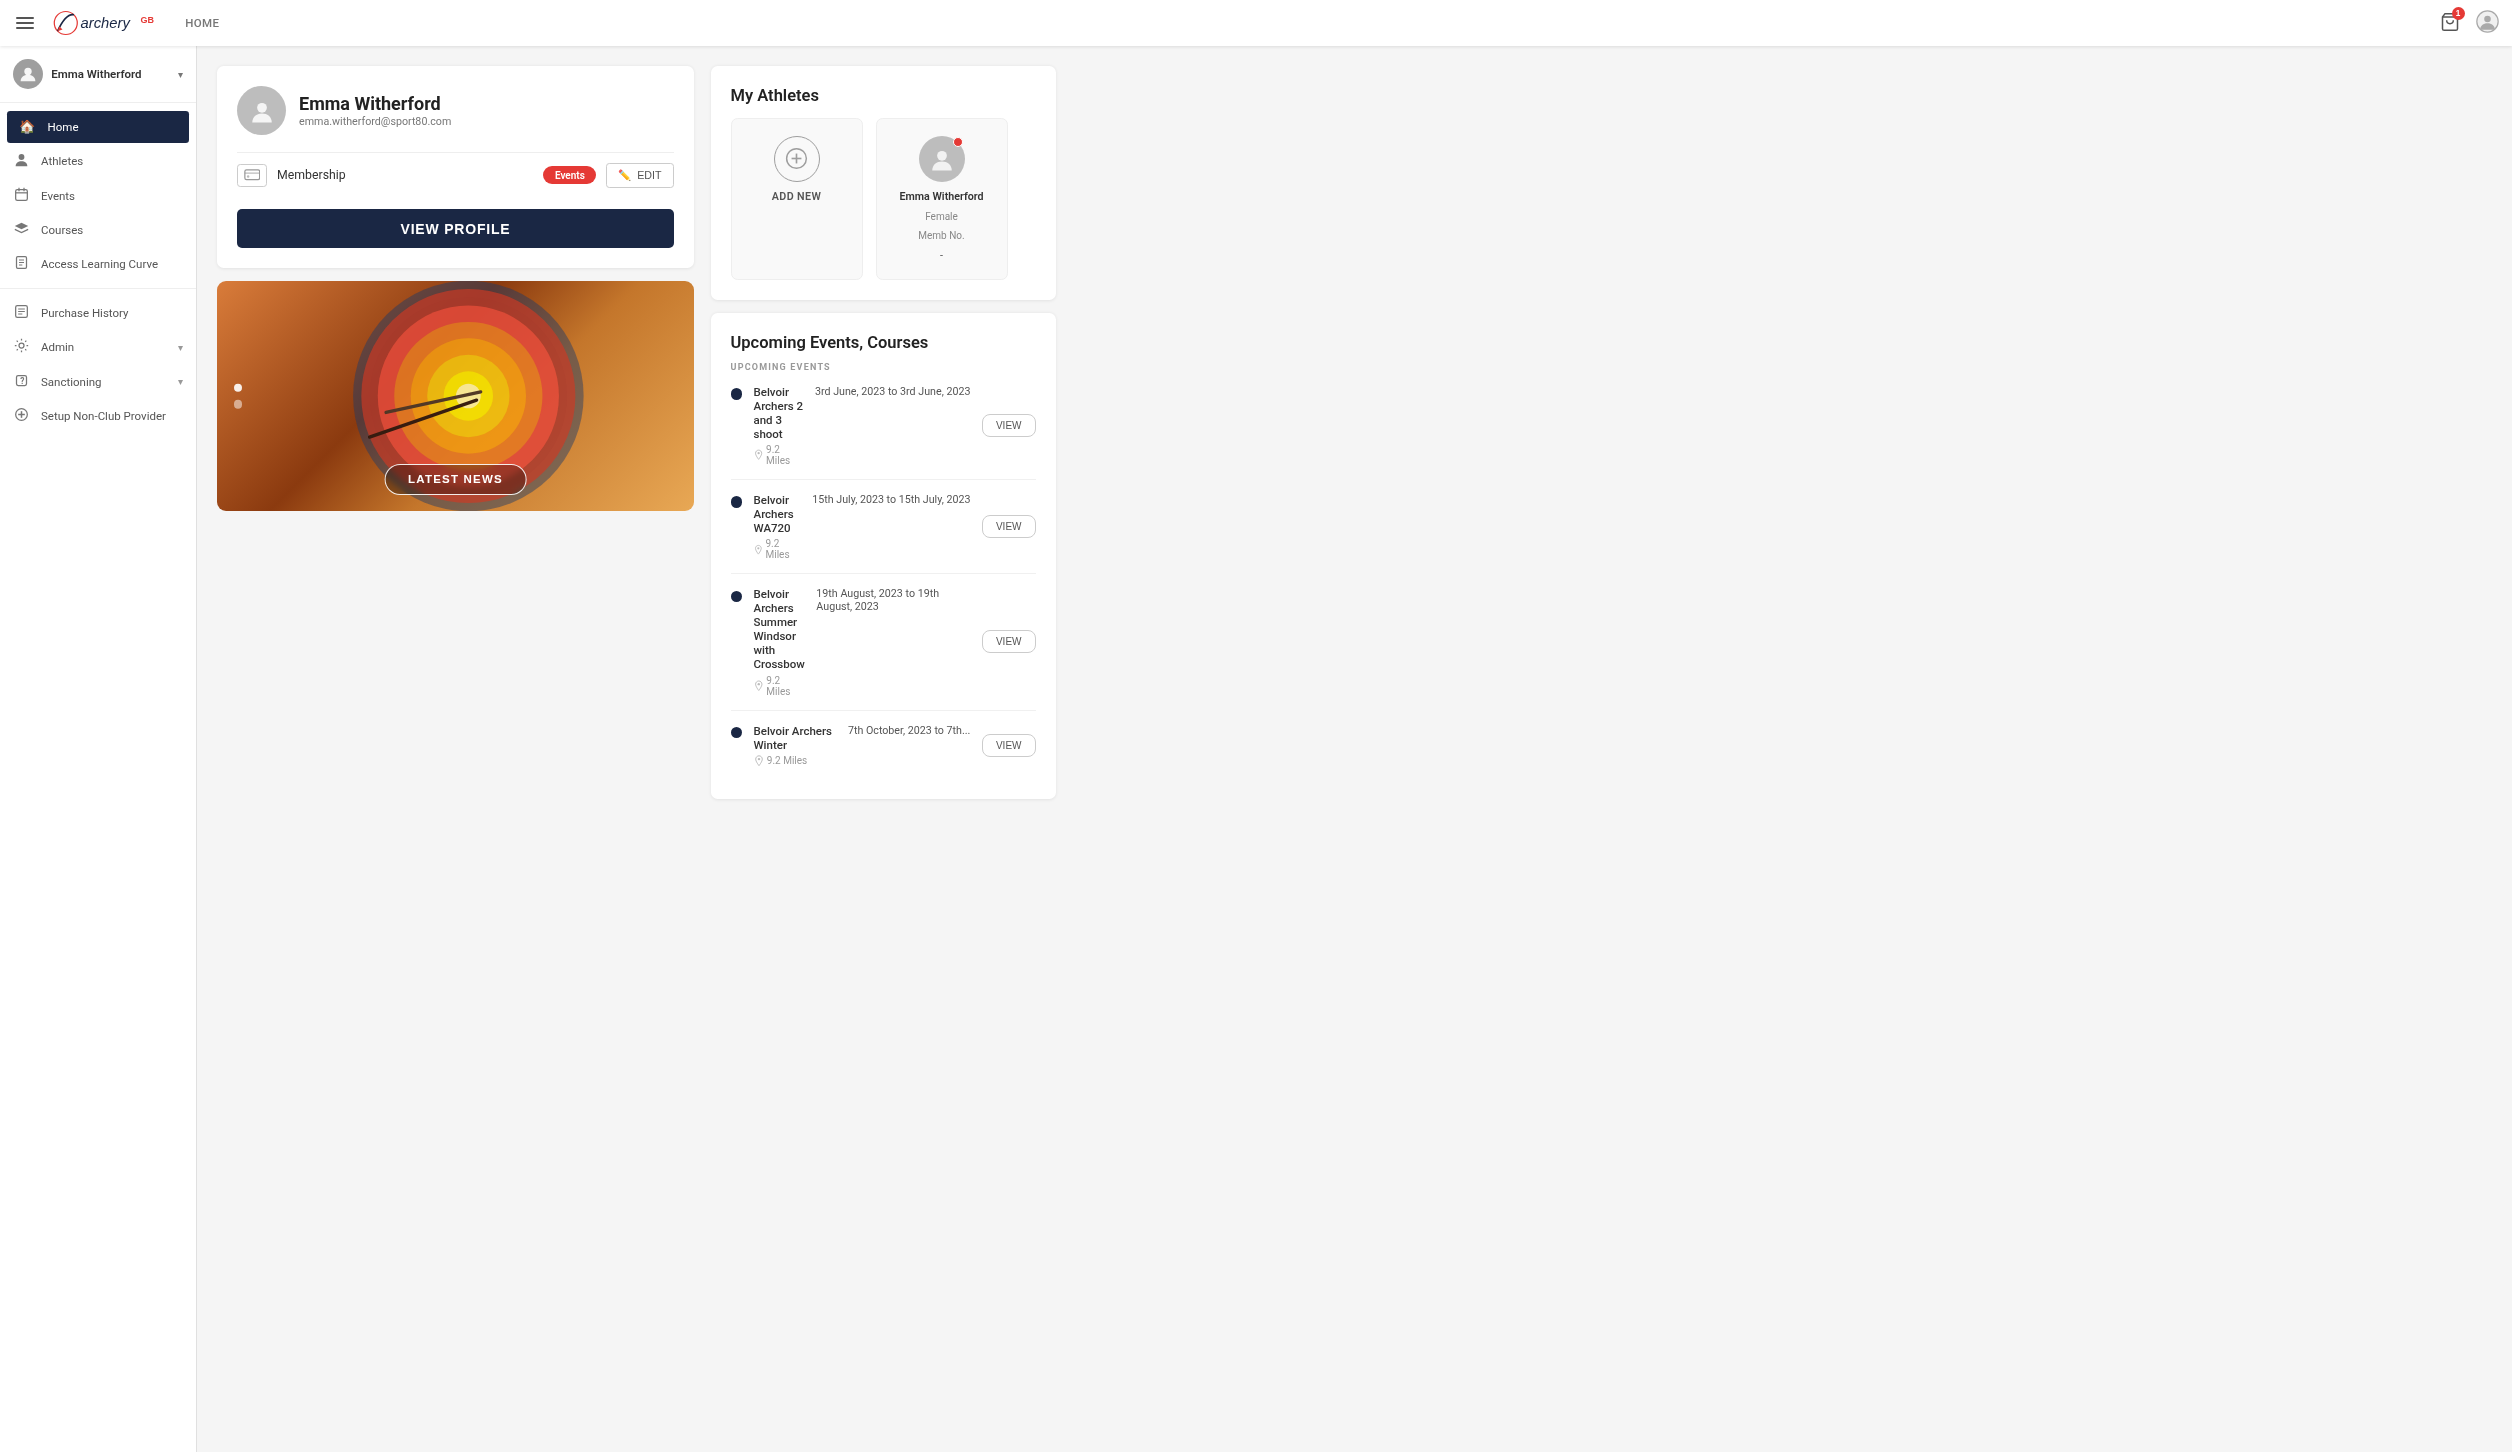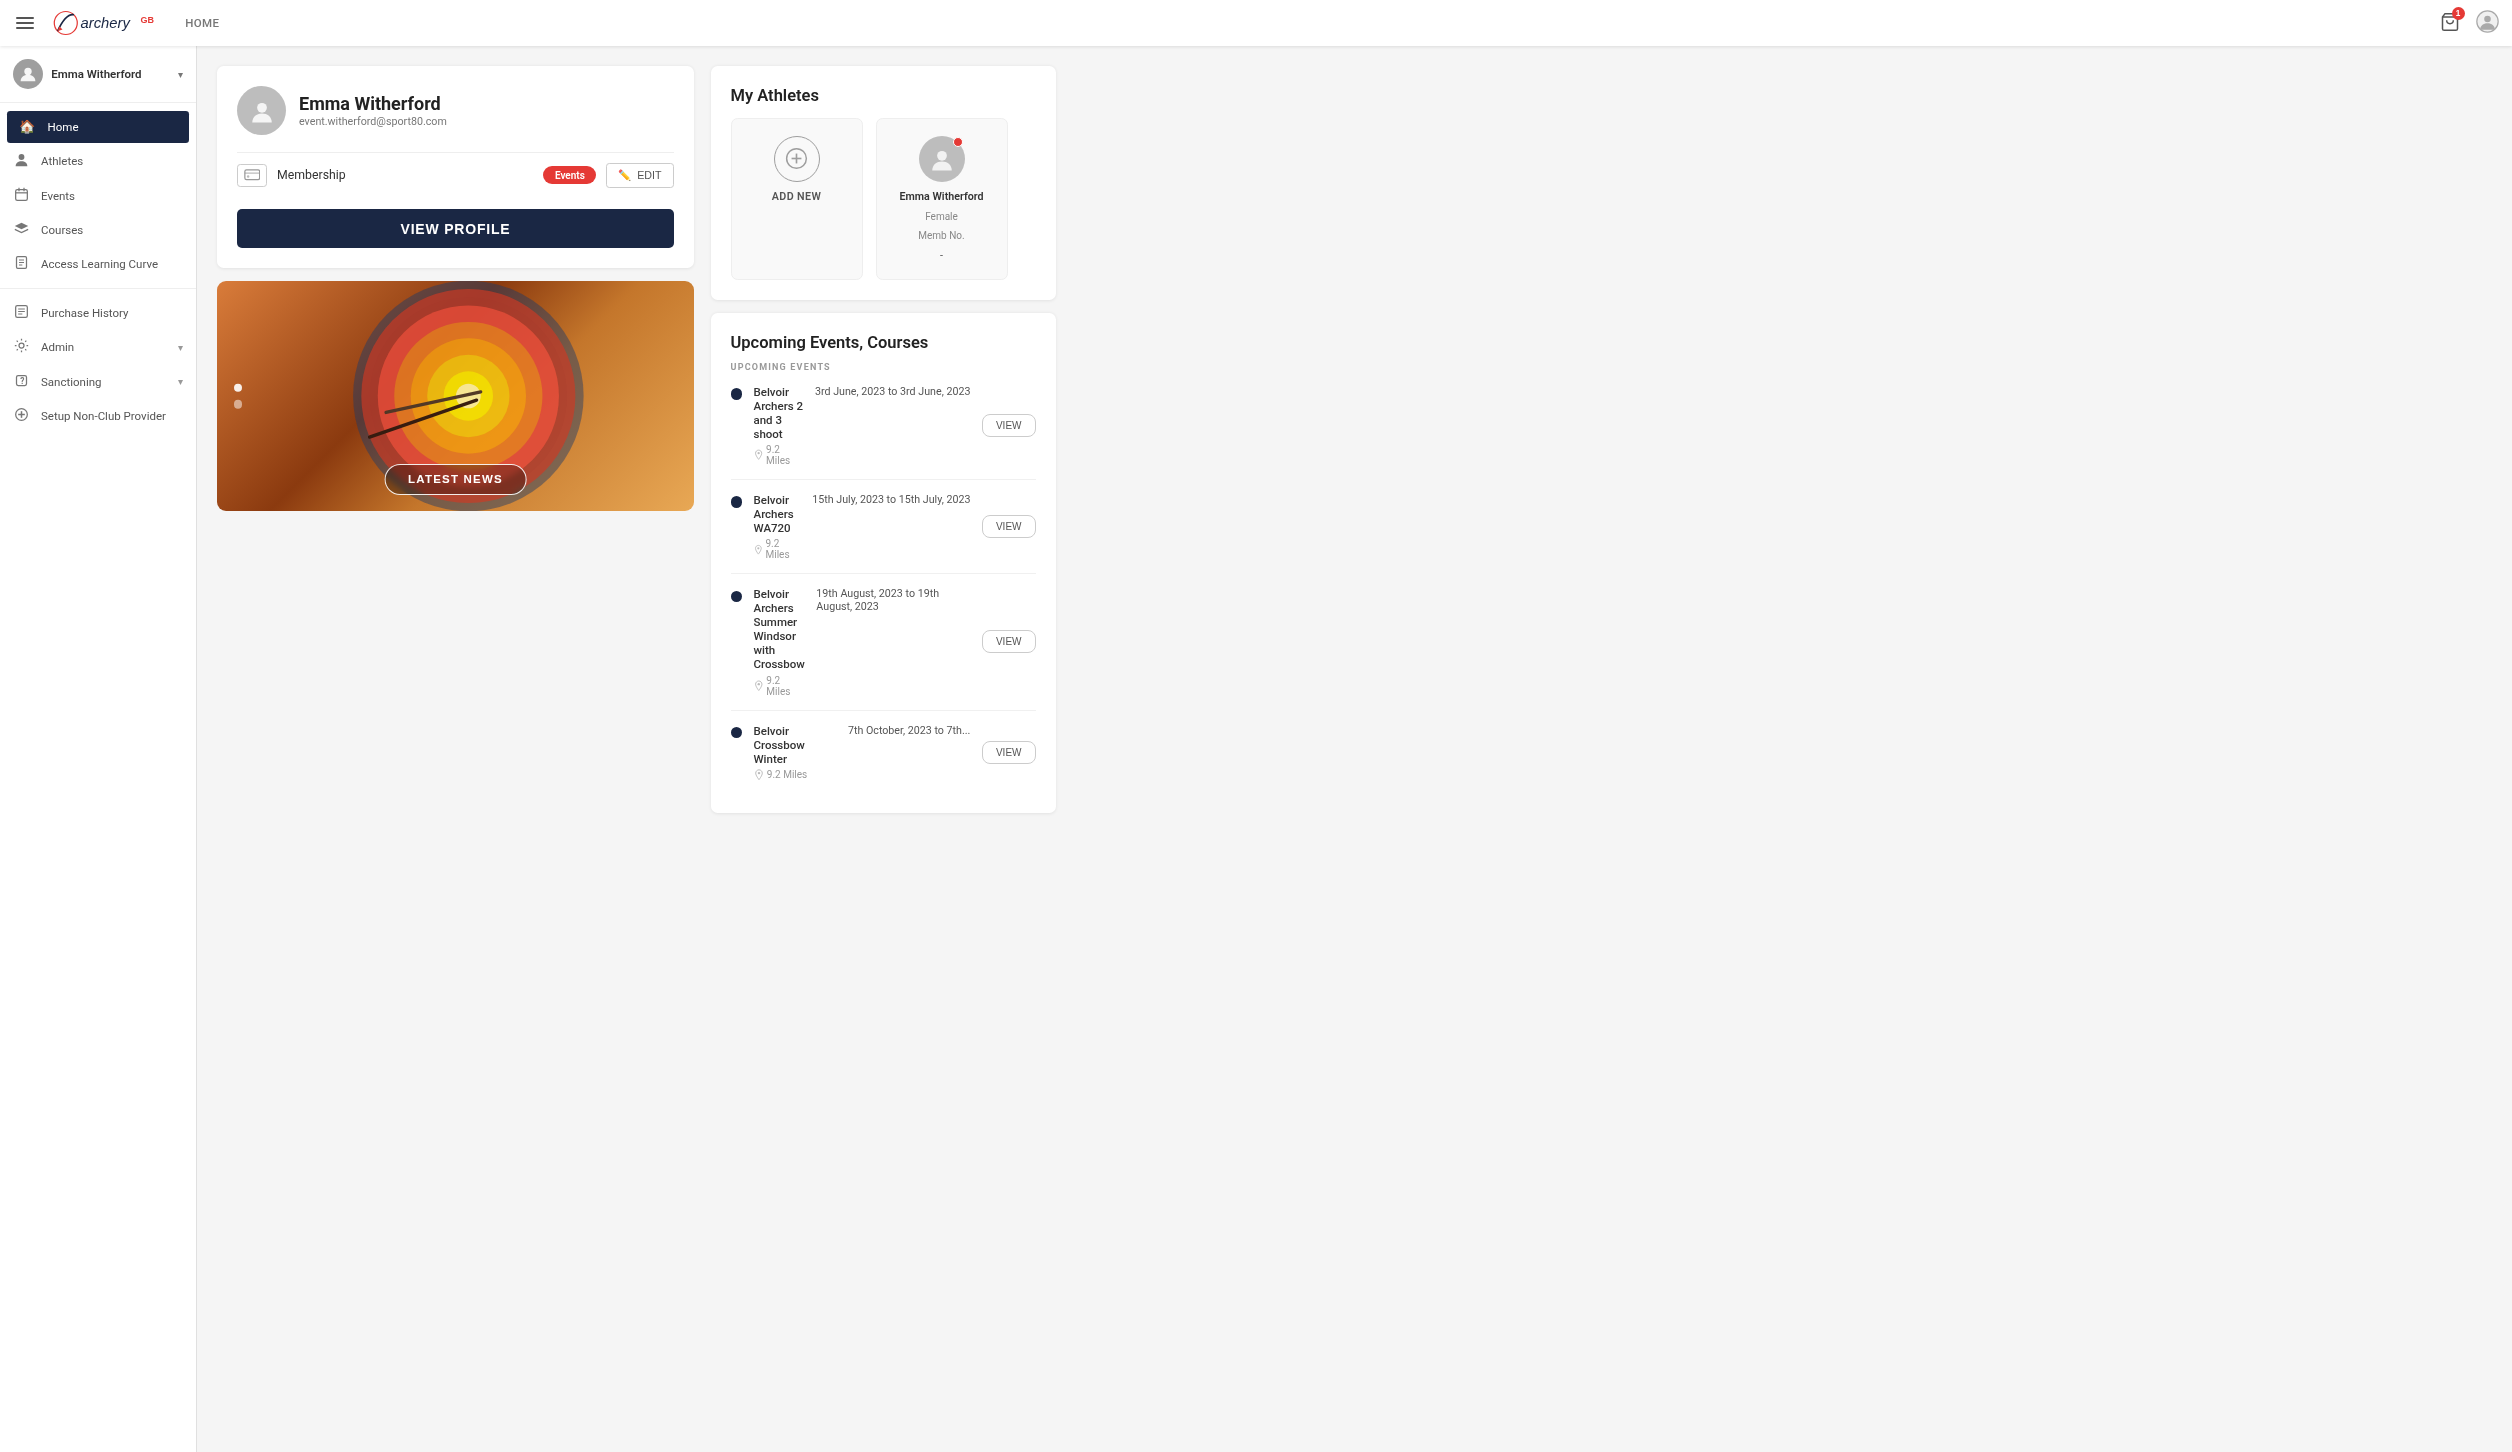--- a/index.html
+++ b/index.html
@@ -296,21 +296,21 @@
       <div class="profile-card">
         <div class="profile-card-header">
           <div class="profile-avatar">
             <svg width="26" height="26" viewBox="0 0 32 32" fill="none">
               <circle cx="16" cy="12" r="6" fill="white" opacity="0.85"></circle>
               <path d="M4 30c0-7 5.5-11 12-11s12 4 12 11" fill="white" opacity="0.85"></path>
             </svg>
           </div>
           <div class="profile-info">
             <div class="name">Emma Witherford</div>
-            <div class="email">event.witherford@sport80.com</div>
+            <div class="email">emma.witherford@sport80.com</div>
           </div>
         </div>
         <div class="profile-membership">
           <div class="membership-icon">
             <svg width="16.5" height="11.5" viewBox="0 0 20 14" fill="none">
               <rect x="1" y="1" width="18" height="12" rx="2" stroke="#999" stroke-width="1.5" fill="none"></rect>
               <line x1="1" y1="5" x2="19" y2="5" stroke="#999" stroke-width="1"></line>
               <circle cx="5" cy="9" r="1.5" fill="#bbb"></circle>
             </svg>
           </div>
@@ -437,21 +437,21 @@
                 <span>9.2 Miles</span>
               </div>
             </div>
             <div class="event-date">19th August, 2023 to 19th August, 2023</div>
             <button class="view-btn">VIEW</button>
           </div>
 
           <div class="event-item">
             <div class="event-dot"></div>
             <div class="event-details">
-              <div class="event-name">Belvoir Crossbow Winter</div>
+              <div class="event-name">Belvoir Archers Winter</div>
               <div class="event-location">
                 <svg width="10" height="11.5" viewBox="0 0 12 14" fill="none">
                     <path d="M6 1C3.8 1 2 2.8 2 5c0 3 4 8 4 8s4-5 4-8c0-2.2-1.8-4-4-4z" stroke="#bbb" stroke-width="1.2" fill="none"></path>
                     <circle cx="6" cy="5" r="1.5" fill="#bbb"></circle>
                   </svg>
                 <span>9.2 Miles</span>
               </div>
             </div>
             <div class="event-date">7th October, 2023 to 7th...</div>
             <button class="view-btn">VIEW</button>

